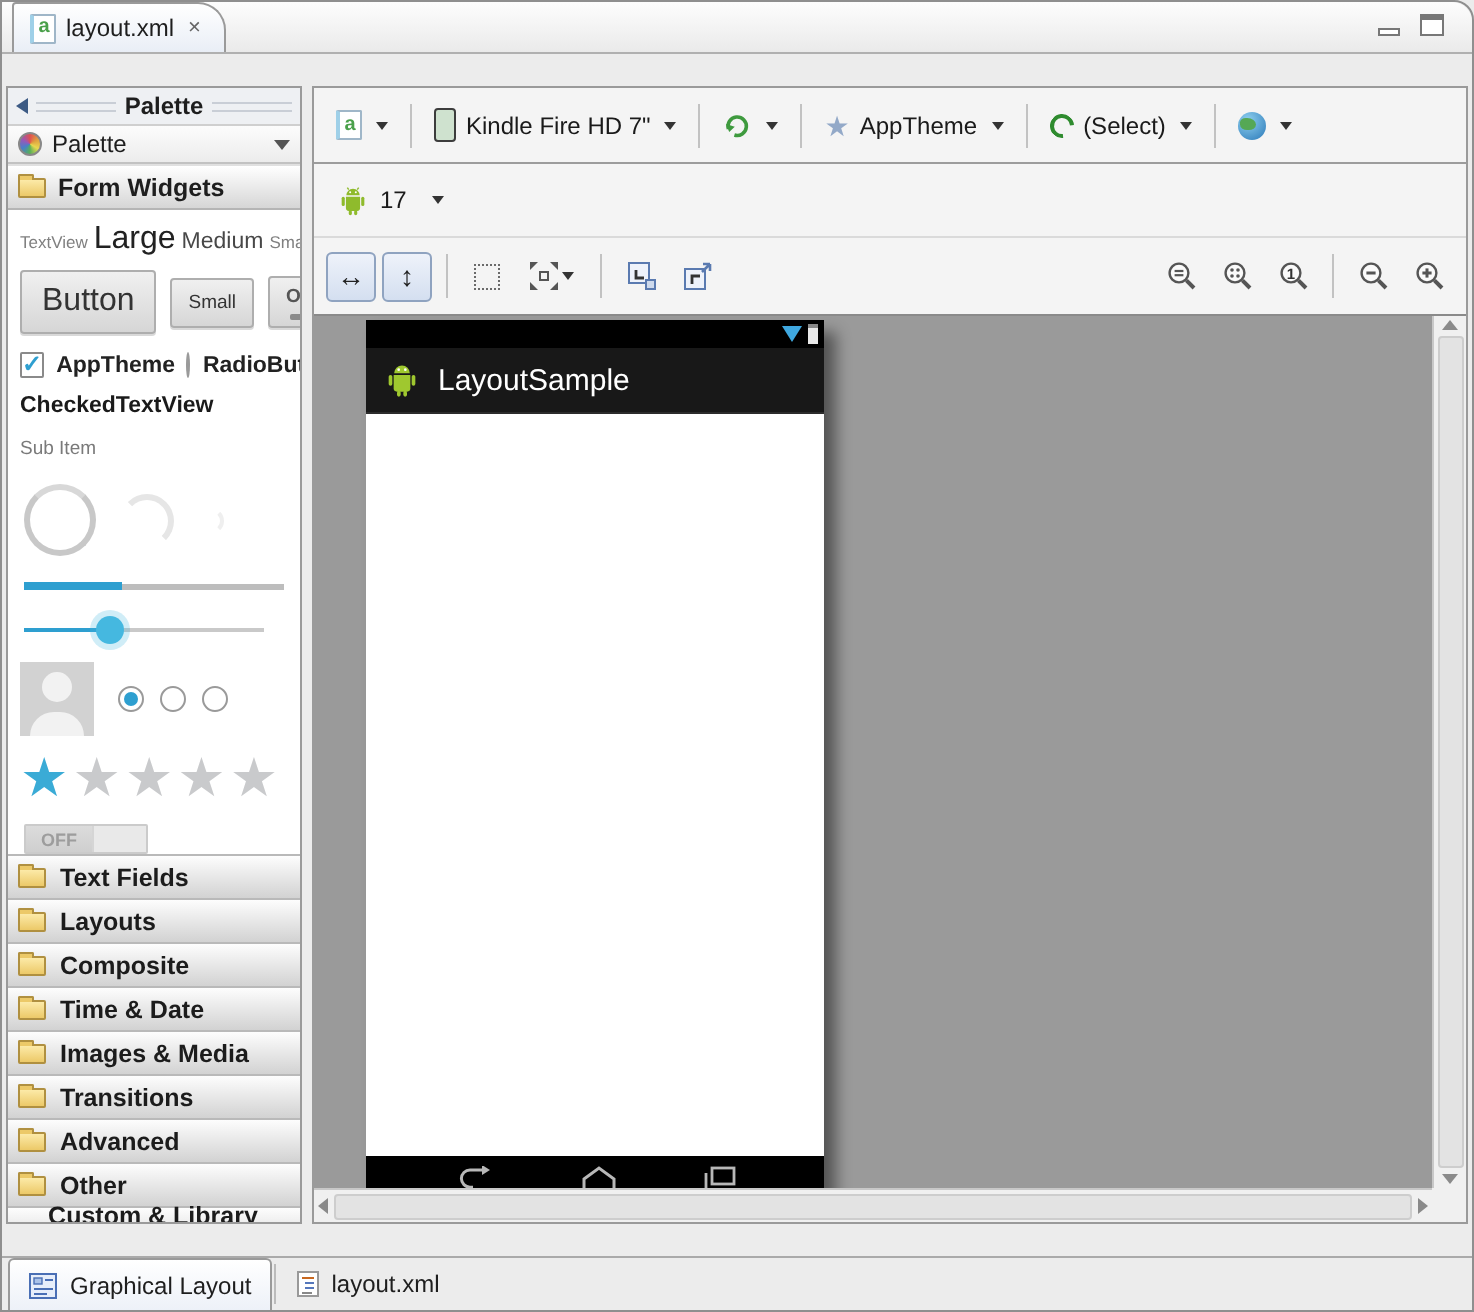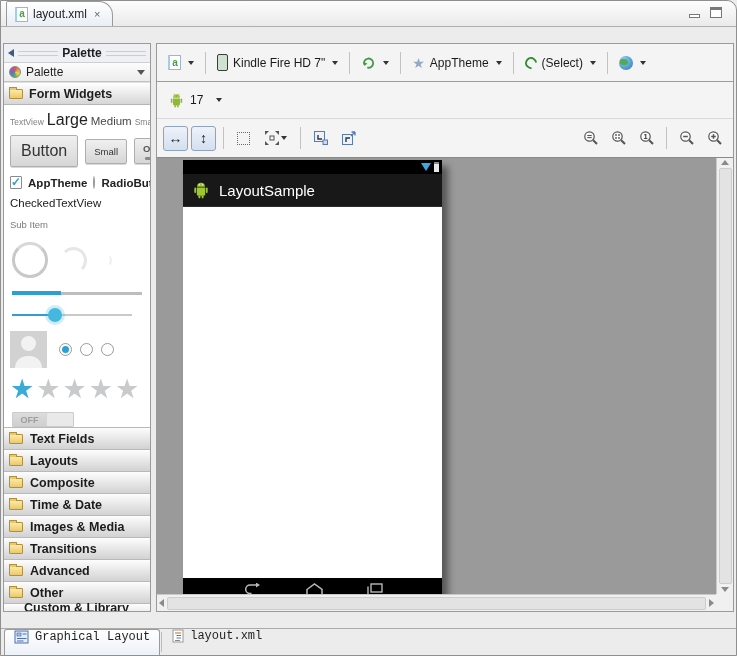--- a/index.html
+++ b/index.html
@@ -112,21 +112,21 @@
   .btn-big { font-size: 16px; padding: 6px 10px; text-align: right; }
   .btn-small { font-size: 9.5px; padding: 6px 8px; }
   .btn-toggle { font-size: 9.5px; font-weight: bold; color: #555; padding: 4px 8px 3px 8px; }
   .toggle-bar { width: 15px; height: 3px; background: #8a8a8a; margin-top: 3px; border-radius: 1px; }
 
   .check-row { display: flex; align-items: center; gap: 6px; margin: 4px 0 8px 0; font-size: 11.5px; font-weight: bold; color: #222; }
   .cb-box { width: 13px; height: 13px; border: 1px solid #8a8a8a; background: #fff; color: #2e9fd0; font-size: 12px; font-weight: bold; line-height: 11px; text-align: center; border-radius: 1px; }
   .rb { width: 13px; height: 13px; border-radius: 50%; border: 1px solid #9a9a9a; background: #fff; position: relative; }
   .rb.sel::after { content: ""; position: absolute; inset: 2px; border-radius: 50%; background: #2e9fd0; }
 
-  .ctv { font-size: 11.5px; font-weight: normal; color: #1a1a1a; margin: 2px 0 10px 0; }
+  .ctv { font-size: 11.5px; font-weight: bold; color: #1a1a1a; margin: 2px 0 10px 0; }
   .spinner-lbl { font-size: 15px; color: #222; margin-top: 2px; }
   .spinner-sub { font-size: 9.5px; color: #7a7a7a; margin: 1px 0 10px 0; }
 
   .circles { display: flex; align-items: center; gap: 12px; margin: 6px 0 12px 2px; height: 40px; }
   .ring-lg { width: 36px; height: 36px; border-radius: 50%; border: 3px solid #c8c8c8; border-top-color: #d8d8d8; }
   .ring-md { width: 27px; height: 27px; border-radius: 50%; border: 3px solid #e6e6e6; border-left-color: transparent; border-bottom-color: transparent; }
   .ring-sm { width: 13px; height: 13px; border-radius: 50%; border: 2px solid #efefef; border-left-color: transparent; border-bottom-color: transparent; border-top-color: transparent; }
 
   .pbar { position: relative; height: 3px; background: #bdbdbd; margin: 2px 2px 12px 2px; }
   .pbar .fill { position: absolute; left: 0; top: -1px; height: 4px; width: 38%; background: #2e9fd0; }
@@ -187,21 +187,21 @@
   }
   .flat-btn { width: 25px; height: 25px; display: flex; align-items: center; justify-content: center; cursor: pointer; border-radius: 2px; }
   .dotted-sq { width: 13px; height: 13px; border: 1px dotted #6a6a6a; }
   .zoom-group { margin-left: auto; display: flex; align-items: center; gap: 3px; }
 
   
   .canvas-region { flex: 1; display: grid; grid-template-columns: 1fr 17px; grid-template-rows: 1fr 17px; border-top: 1px solid #8a8a8a; min-height: 0; }
   .canvas { background: #9a9a9a; position: relative; overflow: hidden; }
 
   .phone {
-    position: absolute; left: 26px; top: 2px; width: 259px; height: 441px;
+    position: absolute; left: 26px; top: 2px; width: 229px; height: 441px;
     background: #000; display: flex; flex-direction: column;
     box-shadow: 6px 6px 7px rgba(0,0,0,.45);
   }
   .statusbar { height: 14px; flex: 0 0 14px; background: #000; display: flex; align-items: center; justify-content: flex-end; gap: 3px; padding: 0 3px; }
   .wifi { width: 0; height: 0; border-left: 5px solid transparent; border-right: 5px solid transparent; border-top: 8px solid #3fa8e0; }
   .battery { width: 5px; height: 10px; background: #e8e8e8; border-top: 2px solid #888; }
   .actionbar { height: 33px; flex: 0 0 33px; background: #181818; border-bottom: 1px solid #2c2c2c; display: flex; align-items: center; gap: 8px; padding: 0 8px; }
   .actionbar .title { color: #fff; font-size: 15px; }
   .phone-content { flex: 1; background: #fff; }
   .navbar { height: 23px; flex: 0 0 23px; background: #000; display: flex; align-items: center; justify-content: center; gap: 42px; }
@@ -216,21 +216,21 @@
   .tri-r { width: 0; height: 0; border-top: 4px solid transparent; border-bottom: 4px solid transparent; border-left: 5px solid #8a8a8a; cursor: pointer; }
   .v-thumb { flex: 1; width: 13px; margin: 3px 0; background: #e3e3e3; border: 1px solid #cdcdcd; border-radius: 2px; }
   .h-thumb { flex: 1; height: 13px; margin: 0 3px; background: #e3e3e3; border: 1px solid #cdcdcd; border-radius: 2px; }
 
   
   .bottom-tabs {
     height: 27px; flex: 0 0 27px;
     background: #ececec; border-top: 1px solid #aaa;
     display: flex; align-items: flex-end; padding-left: 3px;
   }
-  .btab { display: flex; gap: 6px; height: 26px; padding: 0 9px; font-size: 12px; cursor: pointer; font-family: Liberation Mono, monospace; }
+  .btab { display: flex; align-items: center; gap: 6px; height: 26px; padding: 0 9px; font-size: 12px; cursor: pointer; }
   .btab.active {
     background: linear-gradient(#ffffff, #edf1f8);
     border: 1px solid #9a9a9a; border-bottom: none;
     border-radius: 3px 3px 0 0;
   }
   .btab-sep { width: 1px; height: 20px; background: #bbb; margin: 0 1px 3px 1px; }
 
   svg { display: block; }
 </style>
 </head>

